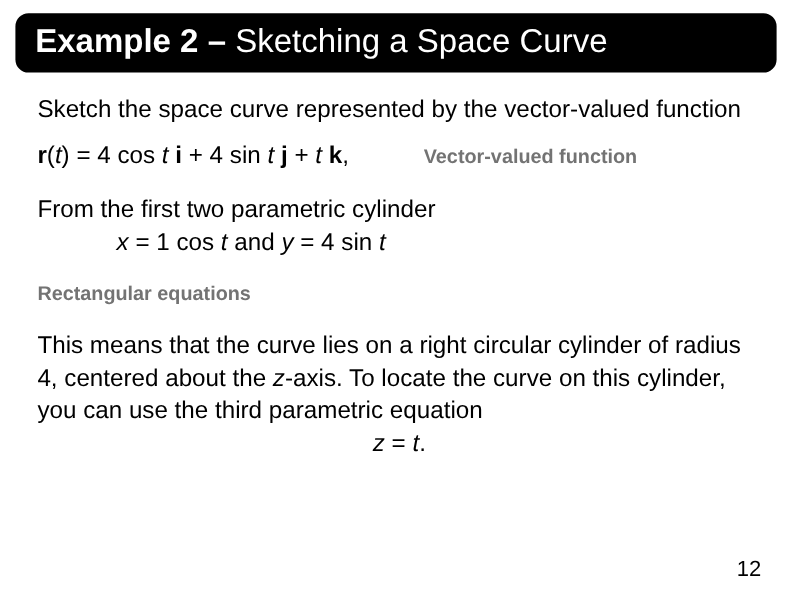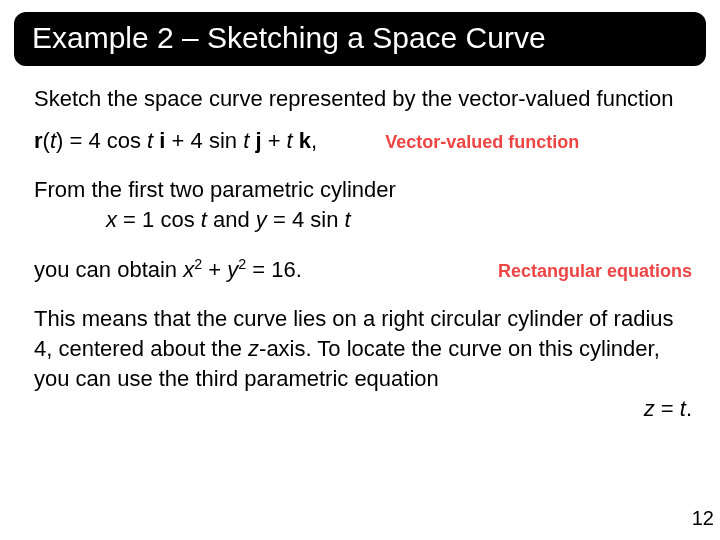--- a/index.html
+++ b/index.html
@@ -14,40 +14,40 @@
   }
   .title-bar {
     background: #000;
     color: #fff;
     border-radius: 12px;
     margin: 12px 14px 18px 14px;
     padding: 8px 18px 10px 18px;
     font-size: 30px;
     line-height: 1.2;
   }
-  .title-bar .t1 { font-weight: normal; }
+  .title-bar .t1 { font-weight: bold; }
   .title-bar .t2 { }
   .content {
     padding: 0 28px 0 34px;
     font-size: 22px;
     line-height: 1.35;
   }
   .para { margin-bottom: 20px; }
   .eqline { display: flex; align-items: baseline; }
   .eqline .eq { white-space: pre; margin-top: 12px; }
   .eqline .gap1 { display:inline-block; width: 44px; }
   .eqline .gap2 { display:inline-block; width: 24px; }
-  .annot { color: #ef4444; font-size: 18px; font-weight: bold; white-space: nowrap; }
+  .annot { color: #737373; font-size: 18px; font-weight: bold; white-space: nowrap; }
   .pythag { display: flex; align-items: baseline; justify-content: space-between; }
   .pythag .left { white-space: nowrap; }
   .indent { padding-left: 72px; }
-  .centered { text-align: right; }
+  .centered { text-align: center; }
   .pagenum {
     position: absolute;
-    right: 6px;
+    right: 28px;
     bottom: 10px;
     font-size: 20px;
   }
   sup { font-size: 0.65em; vertical-align: super; line-height: 0; }
   .i { font-style: italic; }
   .b { font-weight: bold; }
 </style>
 </head>
 <body>
 
@@ -68,21 +68,20 @@
   </div>
 
   <div class="para">
     <div>From the first two parametric cylinder</div>
     <div class="indent">
       <span class="i">x</span><span> = 1 cos </span><span class="i">t</span><span> and </span><span class="i">y</span><span> = 4 sin </span><span class="i">t</span>
     </div>
   </div>
 
   <div class="para pythag">
-    <span class="left"><span>you can obtain </span><span class="i">x</span><sup>2</sup><span>  + </span><span class="i">y</span><sup>2</sup><span>  = 16.</span></span>
     <span class="annot">Rectangular equations</span>
   </div>
 
   <div class="para">
     <span>This means that the curve lies on a right circular cylinder of radius 4, centered about the </span><span class="i">z</span><span>-axis. To locate the curve on this cylinder, you can use the third parametric equation</span>
     <div class="centered">
       <span class="i">z</span><span> = </span><span class="i">t</span><span>.</span>
     </div>
   </div>
 

